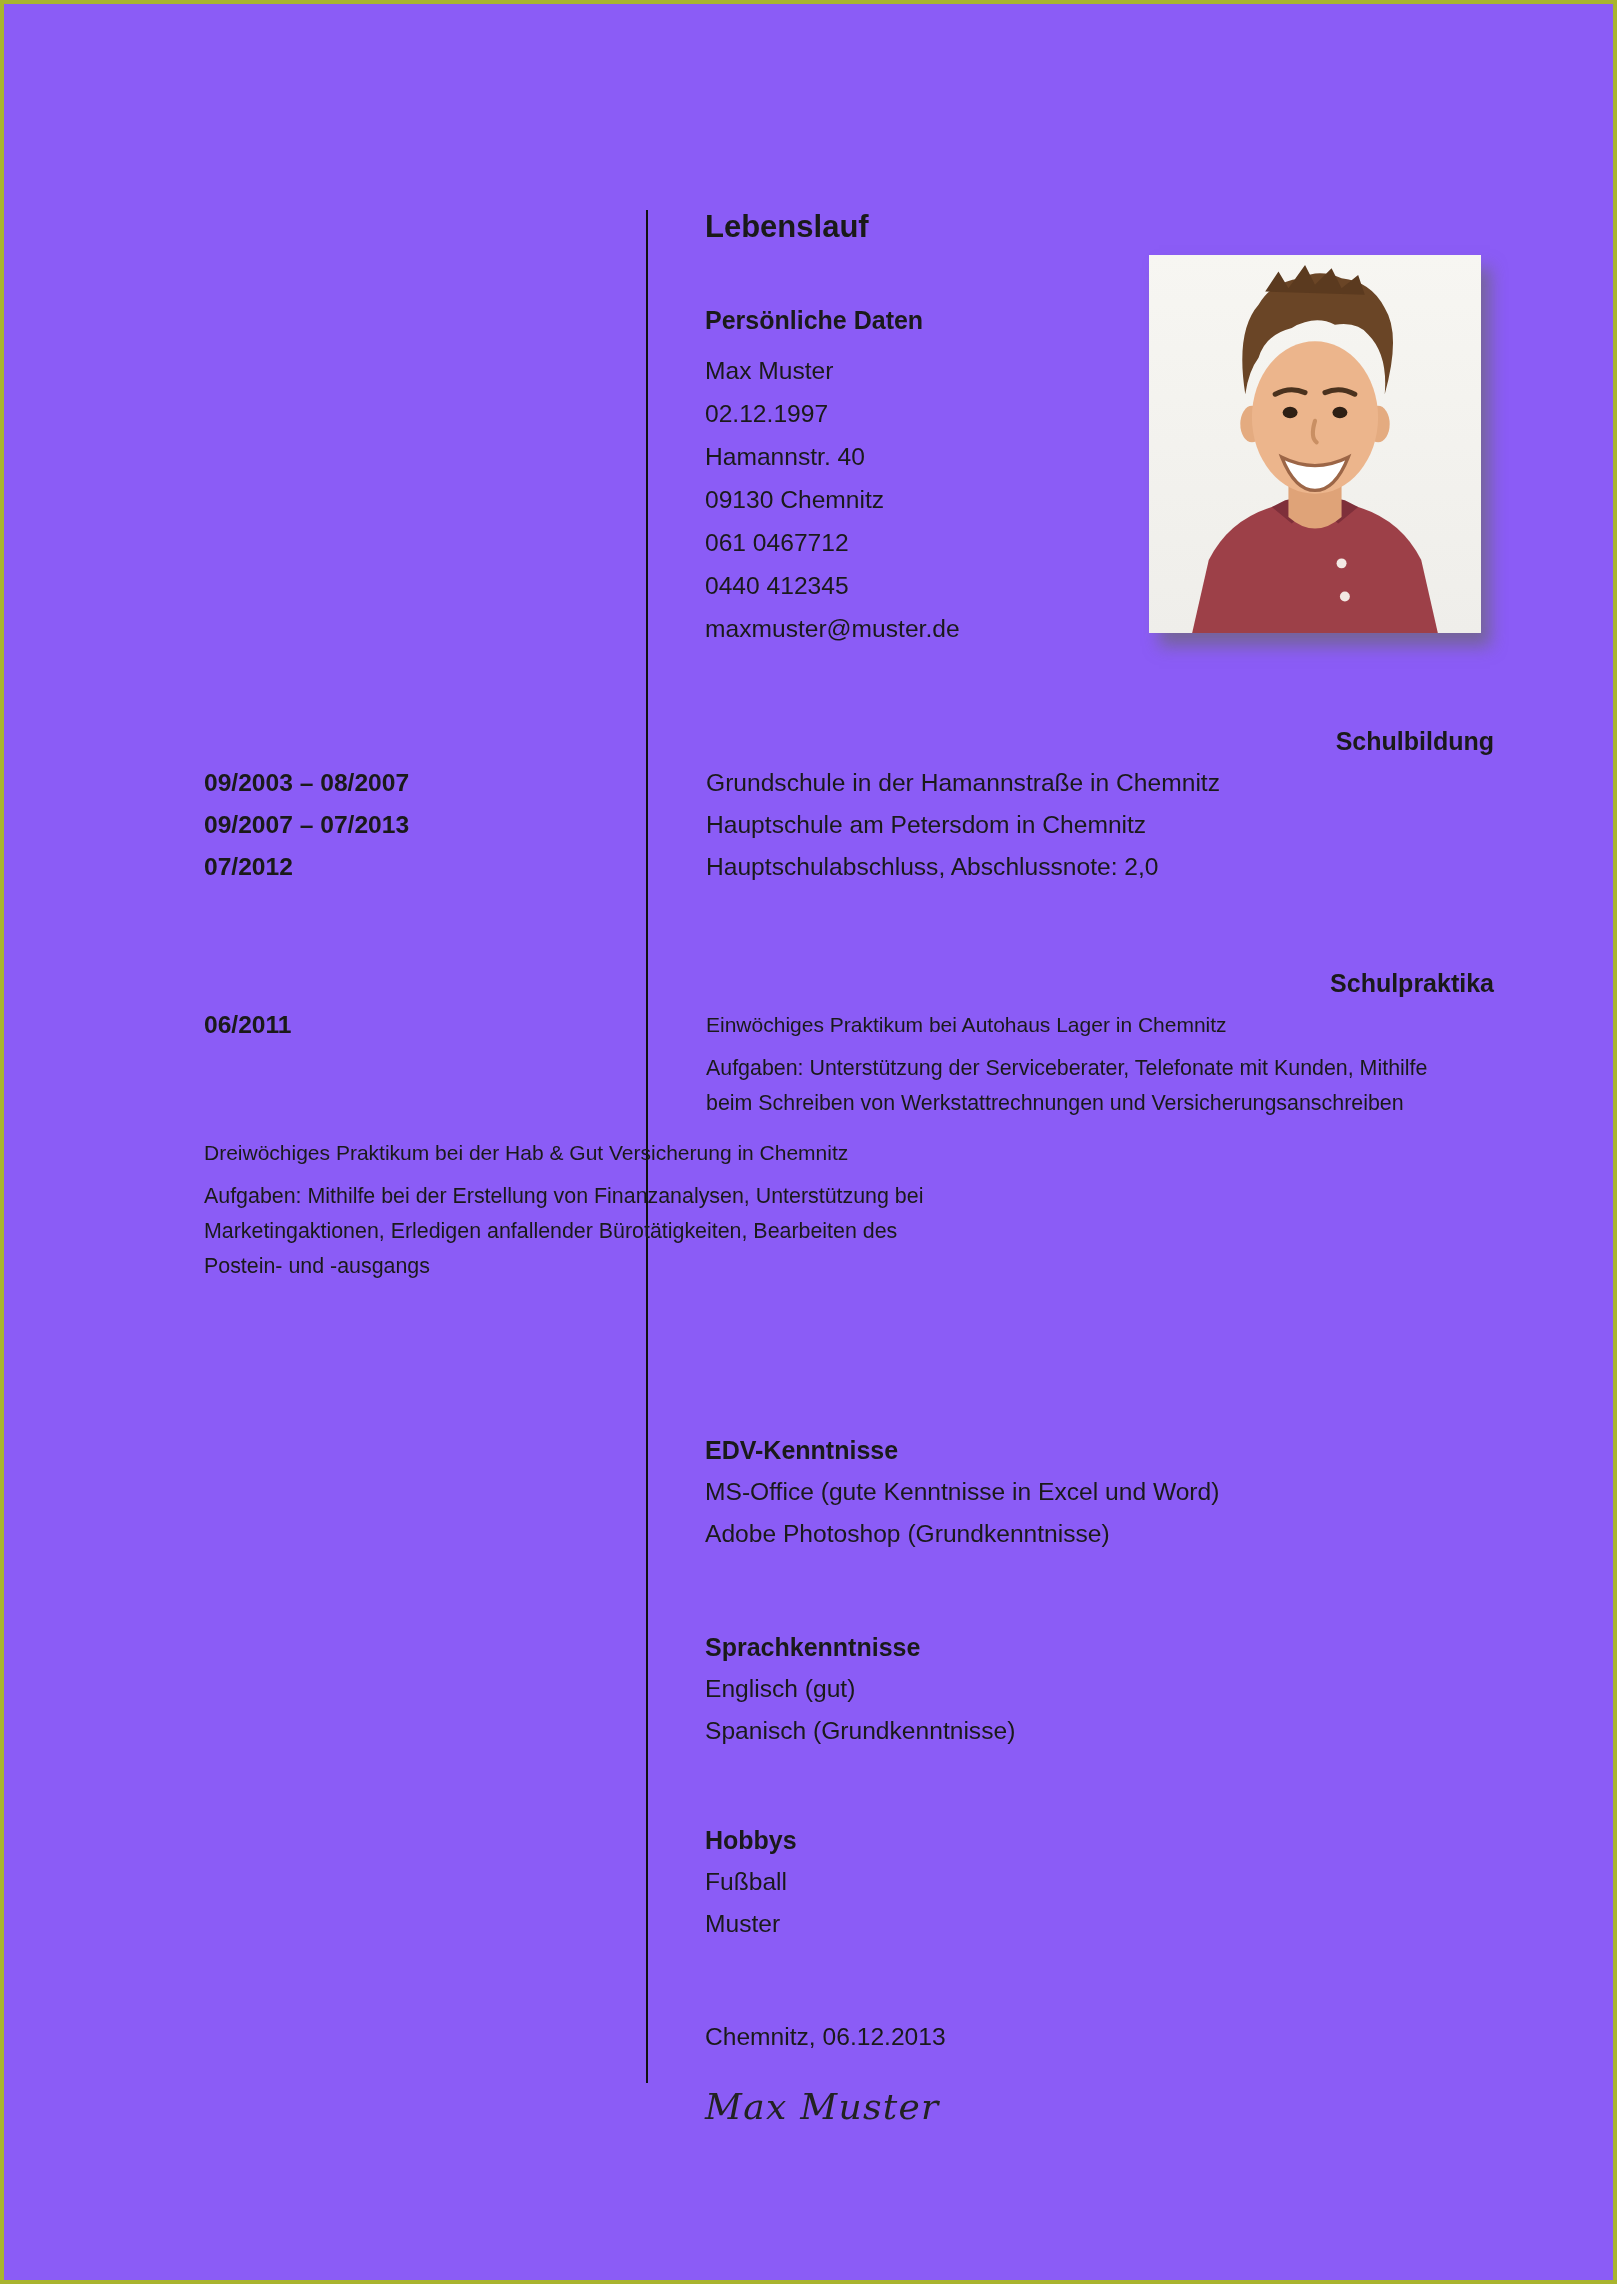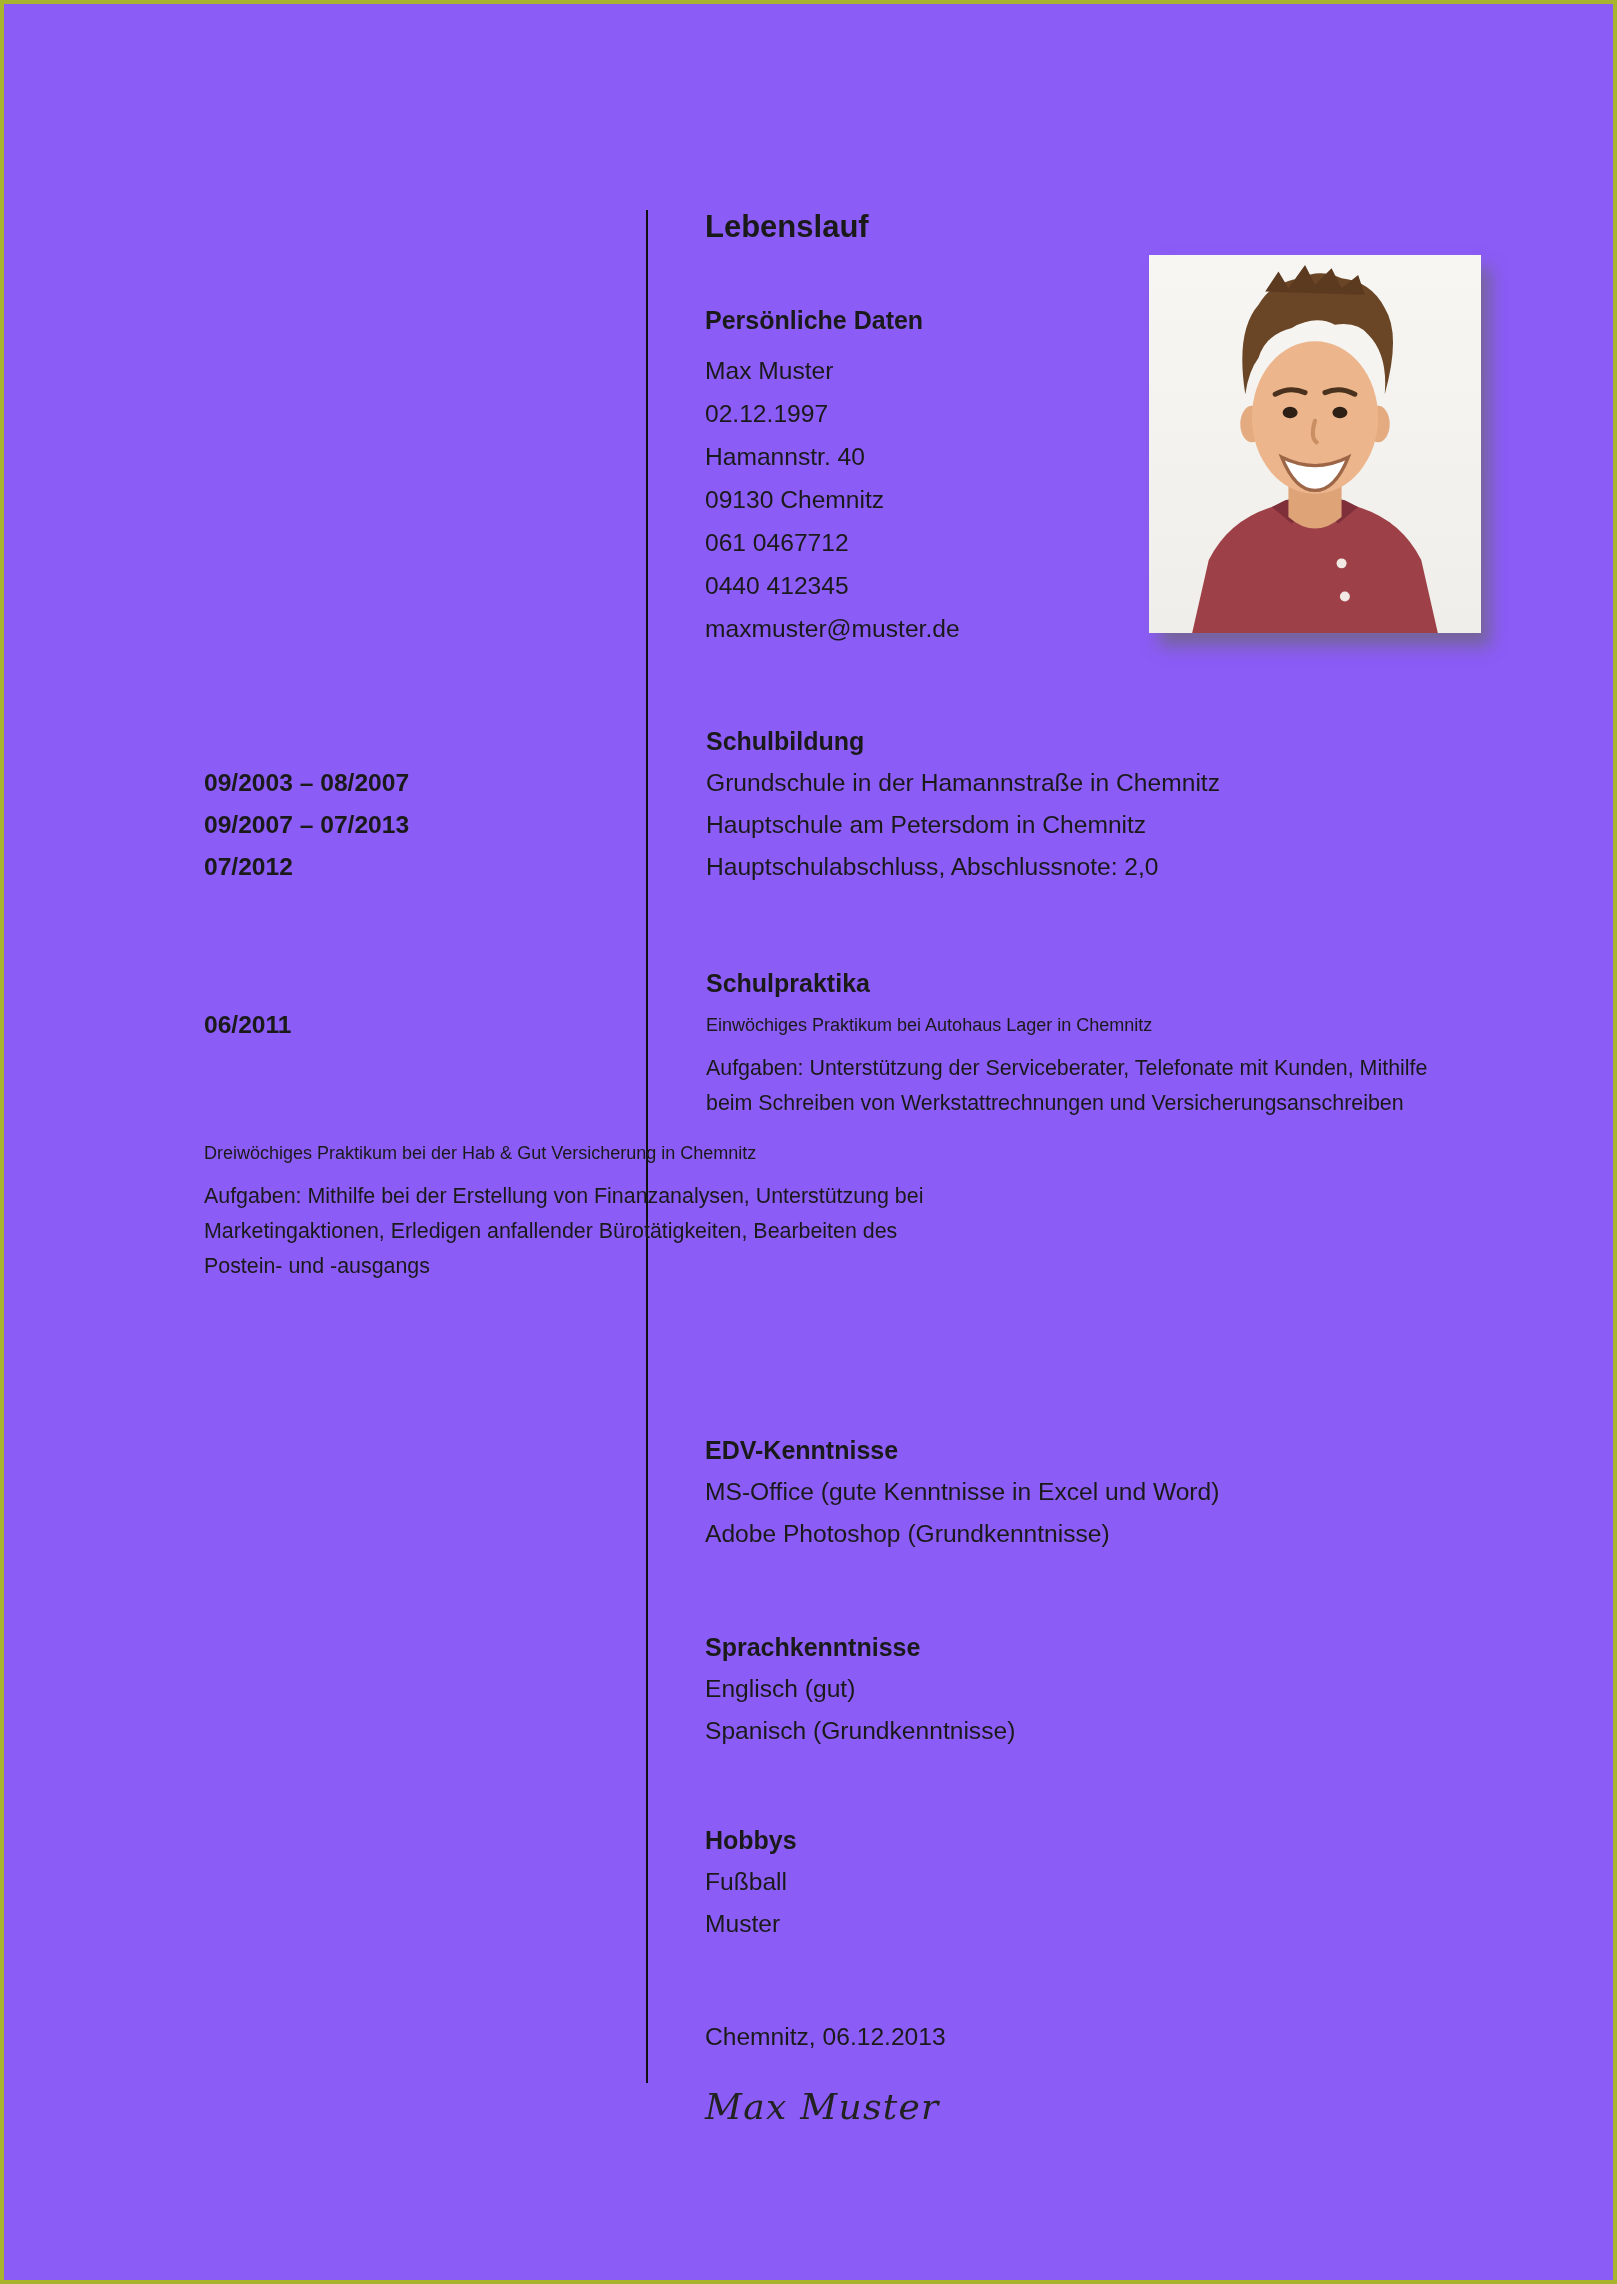--- a/index.html
+++ b/index.html
@@ -44,38 +44,38 @@
     left:1145px;
     top:251px;
     width:332px;
     height:378px;
     background:#f4f3ef;
     box-shadow:10.4px 13px 15.6px rgba(105,105,105,0.65);
   }
   .photo svg { display:block; width:100%; height:100%; }
 
   .sec { position:absolute; left:200px; width:1290px; }
-  .sec .heading.indent { margin-left:502px; }
+  .sec .heading.indent { margin-left:502px;text-align:right; }
 
   .row { display:flex; align-items:flex-start; }
   .row .date {
     width:502px;
     flex:0 0 502px;
     font-weight:700;
     font-size:24.6px;
     line-height:42px;
     white-space:nowrap;
   }
   .row .text {
     width:752px;
     font-size:24.6px;
     line-height:42px;
   }
   .row .entry { width:752px; }
-  .entry .entry-title { font-size:18px; line-height:42px; }
+  .entry .entry-title { font-size:21px; line-height:42px; }
   .entry .details { font-size:21.4px; line-height:35px; margin-top:5.2px; }
 
   .sec-schulbildung  { top:716px; }
   .sec-schulpraktika { top:958px; }
   .praktikum-2 { margin-top:11px; }
 
   .plain-sec { position:absolute; left:701px; }
   .sec-edv      { top:1425px; }
   .sec-sprachen { top:1622px; }
   .sec-hobbys   { top:1815px; }

